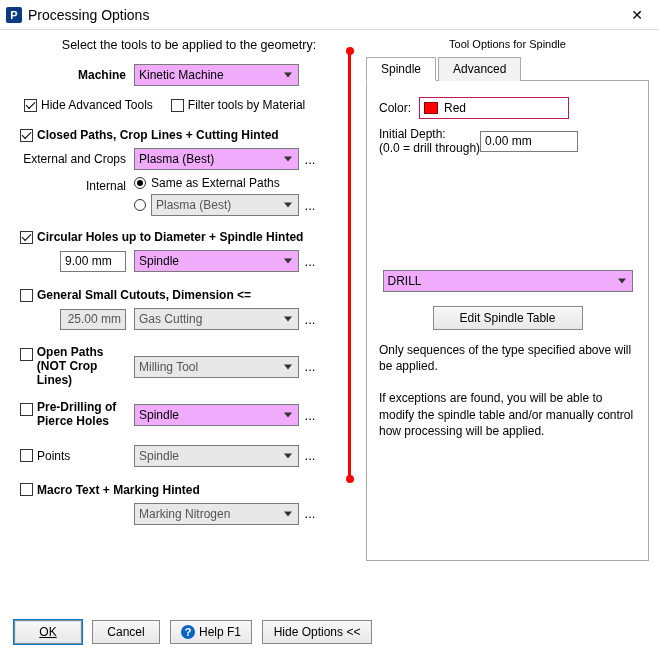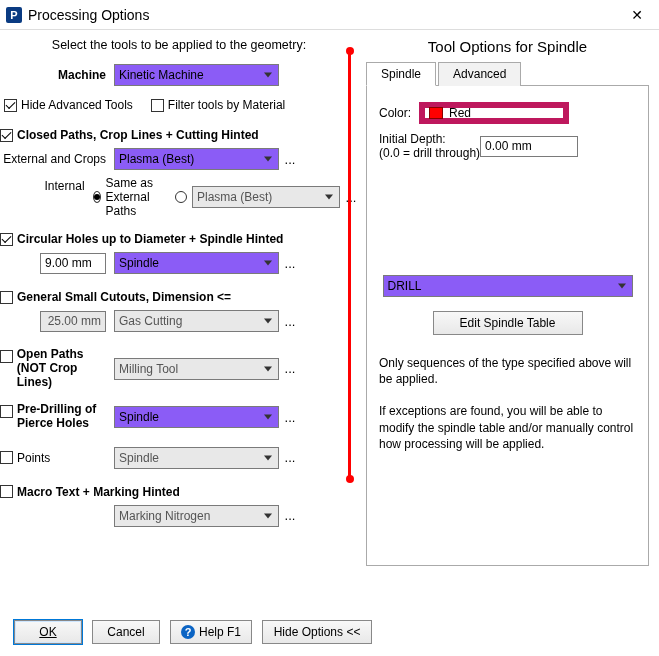--- a/index.html
+++ b/index.html
@@ -39,21 +39,21 @@
     width: 28px;
     text-align: center;
     cursor: default;
   }
   .content {
     display: flex;
     height: 580px;
   }
   .leftpane {
     width: 358px;
-    padding: 6px 0 0 0;
+    padding: 6px 0 0 20px;
     position: relative;
   }
   .rightpane {
     flex: 1;
     padding: 6px 10px 0 8px;
     position: relative;
   }
   .redbar {
     position: absolute;
     left: 348px;
@@ -87,21 +87,21 @@
   .lbl {
     width: 114px;
     text-align: right;
     padding-right: 8px;
     font-size: 12px;
   }
   .lblbold { font-weight: bold; }
   .sel {
     height: 22px;
     border: 1px solid #7a7a7a;
-    background: #8b5cf6;
+    background: #f0abfc;
     display: flex;
     align-items: center;
     padding: 0 4px;
     font-size: 12px;
     position: relative;
     cursor: default;
   }
   .sel.disabled { background: #e8e8e8; color: #555; }
   .sel .arrow {
     position: absolute;
@@ -192,21 +192,21 @@
     font-size: 12px;
     cursor: default;
     gap: 4px;
   }
   .btn.default {
     outline: 1px solid #0078d7;
     box-shadow: 0 0 0 1px #cde6ff inset;
   }
   .rightheading {
     text-align: center;
-    font-size: 15px;
+    font-size: 11px;
     margin: 2px 0 6px 0;
   }
   .tabs {
     display: flex;
     border-bottom: 1px solid #aaa;
   }
   .tab {
     border: 1px solid #aaa;
     border-bottom: none;
     background: #f2f2f2;
@@ -223,34 +223,34 @@
   }
   .panel {
     border: 1px solid #aaa;
     border-top: none;
     padding: 14px 12px;
     font-size: 12px;
     min-height: 480px;
   }
   .colorsel {
     width: 150px; height: 22px;
-    border: 6px solid #be185d;
+    border: 1px solid #be185d;
     display: flex; align-items: center;
     padding: 0 4px;
     position: relative;
     cursor: default;
   }
   .colorswatch {
     width: 14px; height: 12px;
     background: #f00;
     border: 1px solid #800;
     margin-right: 6px;
   }
   .notes {
-    margin-top: 20px;
+    margin-top: 12px;
     font-size: 12px;
     line-height: 1.35;
   }
   .helpicon {
     width: 14px; height: 14px;
     border-radius: 50%;
     background: #0b64c4;
     color: #fff;
     font-weight: bold;
     font-size: 11px;
@@ -309,21 +309,21 @@
         <span class="arrow">
             <svg viewBox="0 0 10 6">
               <path d="M0 0 L5 6 L10 0 Z" fill="#333"></path>
             </svg>
           </span>
       </div>
       <span class="dots">...</span>
     </div>
     <div class="row" style="align-items:flex-start;">
       <div class="lbl" style="padding-top:3px;">Internal</div>
-      <div style="display:flex; gap:4px;">
+      <div style="display:flex; flex-direction:column; gap:4px;">
         <label class="radio">
           <span class="circ on"></span>
           <span>Same as External Paths</span>
         </label>
         <div style="display:flex; align-items:center;">
           <label class="radio" style="margin-right:5px;">
             <span class="circ"></span>
           </label>
           <div class="sel sel165 disabled" style="width:148px;">
             <span>Plasma (Best)</span>

